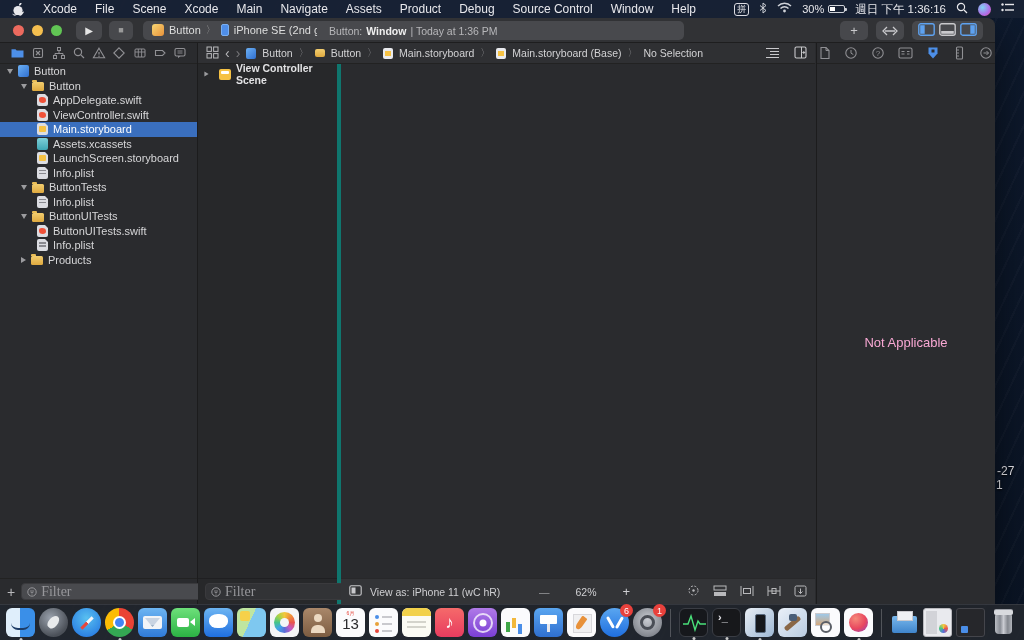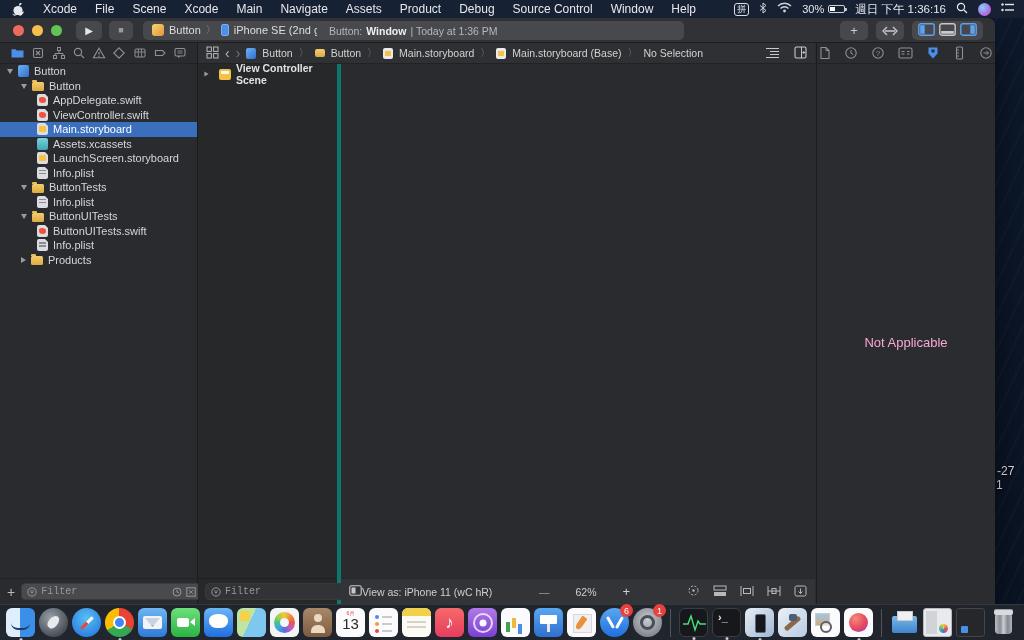--- a/index.html
+++ b/index.html
@@ -68,21 +68,21 @@
   .row.sel .fi.doc::after { border-color:transparent #3a6fbe transparent transparent; }
   .fi.swift::before { content:""; position:absolute; left:2px; top:3px; width:7px; height:6px; background:#f05138; border-radius:40% 55% 45% 55%; }
   .fi.story::before { content:""; position:absolute; left:2px; top:3px; width:7px; height:6px; background:#f6c244; border-radius:1px; }
   .fi.assets { background:linear-gradient(#7fd0d8,#3fa7b5); }
   .fi.plist::before { content:""; position:absolute; left:2px; top:3px; width:7px; height:1.5px; background:#8a8a90; box-shadow:0 3px 0 #8a8a90; }
   .nav-filterbar { position:absolute; left:0; bottom:0; right:0; height:26px; display:flex; align-items:center; padding:0 7px; gap:6px; border-top:1px solid #222; }
   .plus-btn { color:#b9b9bc; font-size:14px; line-height:1; }
   .filter-field { flex:1; height:17px; background:#494a4e; border:1px solid #3a3a3d; border-radius:4px;
      display:flex; align-items:center; padding:0 5px; gap:4px; color:#98989c; font-size:10px; }
   .filter-field.dark { background:#323336; }
-  .filter-field input { flex:1; background:transparent; border:none; outline:none; color:#ddd; font-size:10px; font-family:Liberation Mono, monospace; min-width:10px;}
+  .filter-field input { flex:1; background:transparent; border:none; outline:none; color:#ddd; font-size:14px; font-family:Liberation Serif, serif; min-width:10px;}
   .filter-field input::placeholder { color:#97979b; }
 
   
   .jumpbar { position:absolute; left:198px; top:25px; width:617px; height:21px; background:#2f3033;
     border-bottom:1px solid #222; display:flex; align-items:center; font-size:10.5px; color:#d2d2d4; gap:6px; padding:0 8px; }
   .jb-sep { color:#8b8b8e; font-size:10px; }
   .mini { width:10px; height:11px; border-radius:2px; flex:none; }
   .mini.app { background:linear-gradient(135deg,#6db1f5,#2f6fd0); }
   .mini.folder { height:8px; background:linear-gradient(#f2cd6f,#dfa93f); }
   .mini.story { background:#e9eaee; position:relative; }
@@ -100,21 +100,21 @@
     font-size:8px; display:flex; align-items:center; justify-content:center; }
   .phone { position:absolute; left:74px; top:22px; width:181px; height:394px; background:#fff; border-radius:24px; }
   .notch { position:absolute; left:50%; transform:translateX(-50%); top:0; width:96px; height:16px; background:#000; border-radius:0 0 9px 9px; }
   .ptime { position:absolute; left:16px; top:5px; font-size:7px; font-weight:bold; color:#000; }
   .pbatt { position:absolute; right:12px; top:7px; width:13px; height:6px; background:#000; border-radius:1.5px; }
   .pbatt::after { content:""; position:absolute; right:-2px; top:1.5px; width:1.5px; height:3px; background:#000; }
   .homebar { position:absolute; left:50%; transform:translateX(-50%); bottom:5px; width:66px; height:3px; background:#16181c; border-radius:2px; }
   .entry-arrow { position:absolute; left:21px; top:212px; }
 
   .canvas-bar { position:absolute; left:341px; bottom:0; width:474px; height:26px; background:#333437; border-top:1px solid #28282a;
-    display:flex; align-items:center; padding:0 8px; font-size:10.5px; color:#cfcfd2; }
+    display:flex; align-items:center; padding:0 8px; font-size:10.5px; color:#cfcfd2; gap:8px; }
   .zoomctl { position:absolute; left:198px; display:flex; gap:26px; align-items:center; color:#cfcfd2; }
   .cb-icons { margin-left:auto; display:flex; gap:13px; align-items:center; }
 
   .inspector { position:absolute; left:816px; top:25px; right:0; bottom:0; background:#2b2c2f; border-left:1px solid #1c1c1d; }
   .insp-tabs { height:21px; display:flex; align-items:center; justify-content:center; gap:13px; border-bottom:1px solid #222; }
   .not-applicable { position:absolute; top:292px; width:100%; text-align:center; color:#f9a8d4; font-size:13px; }
 
   
   .dock { position:absolute; left:0; bottom:0; width:1024px; height:36px; z-index:4;
     background:rgba(38,41,48,0.82); border-top:1px solid rgba(255,255,255,0.09);

